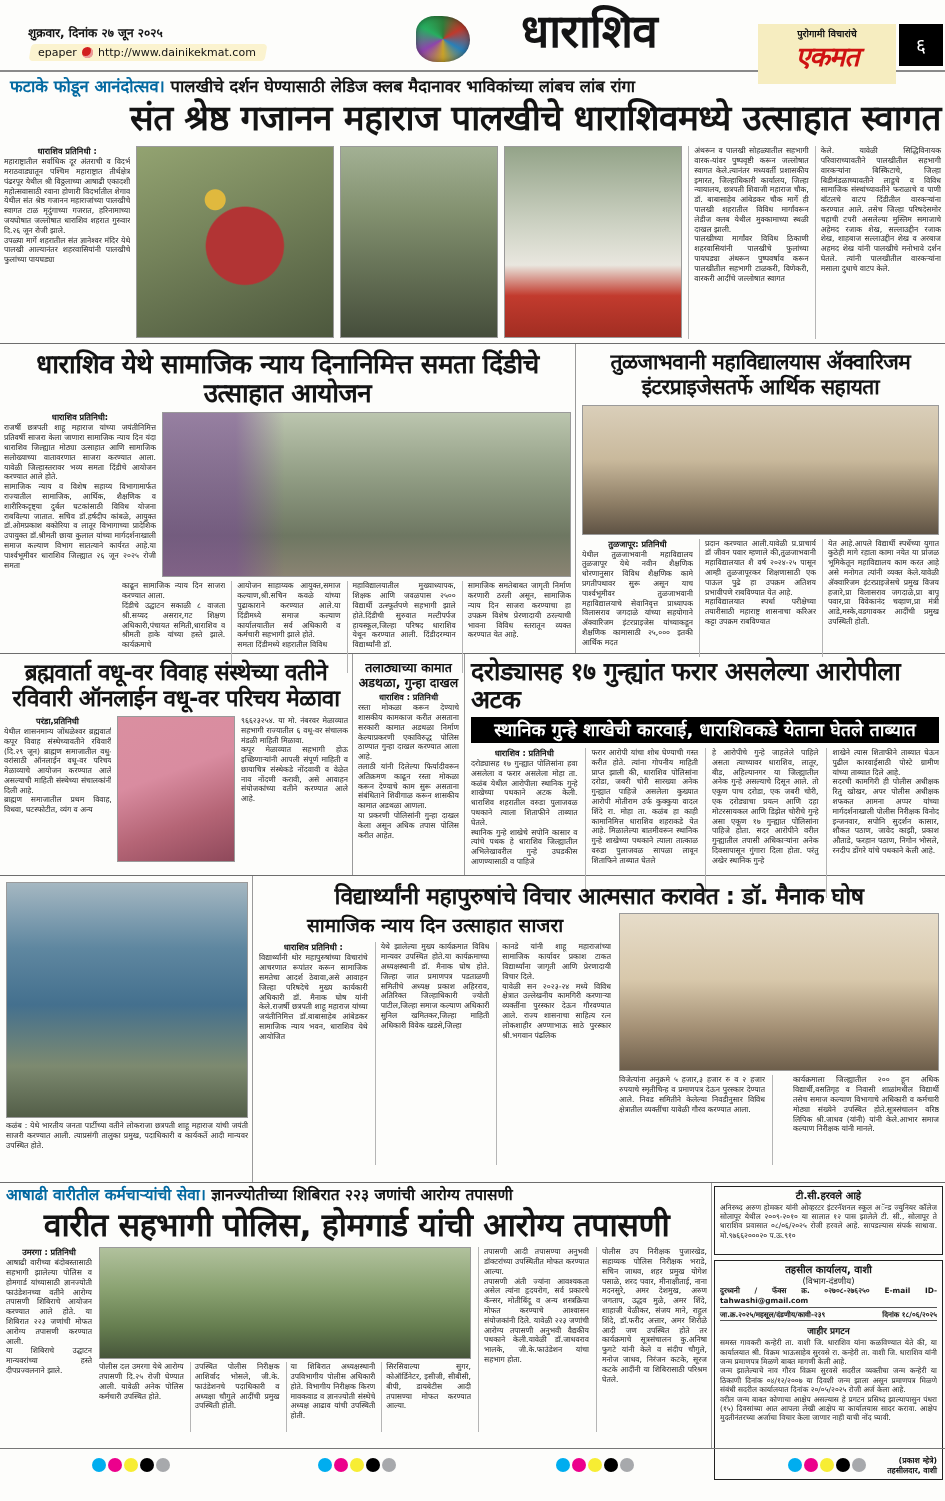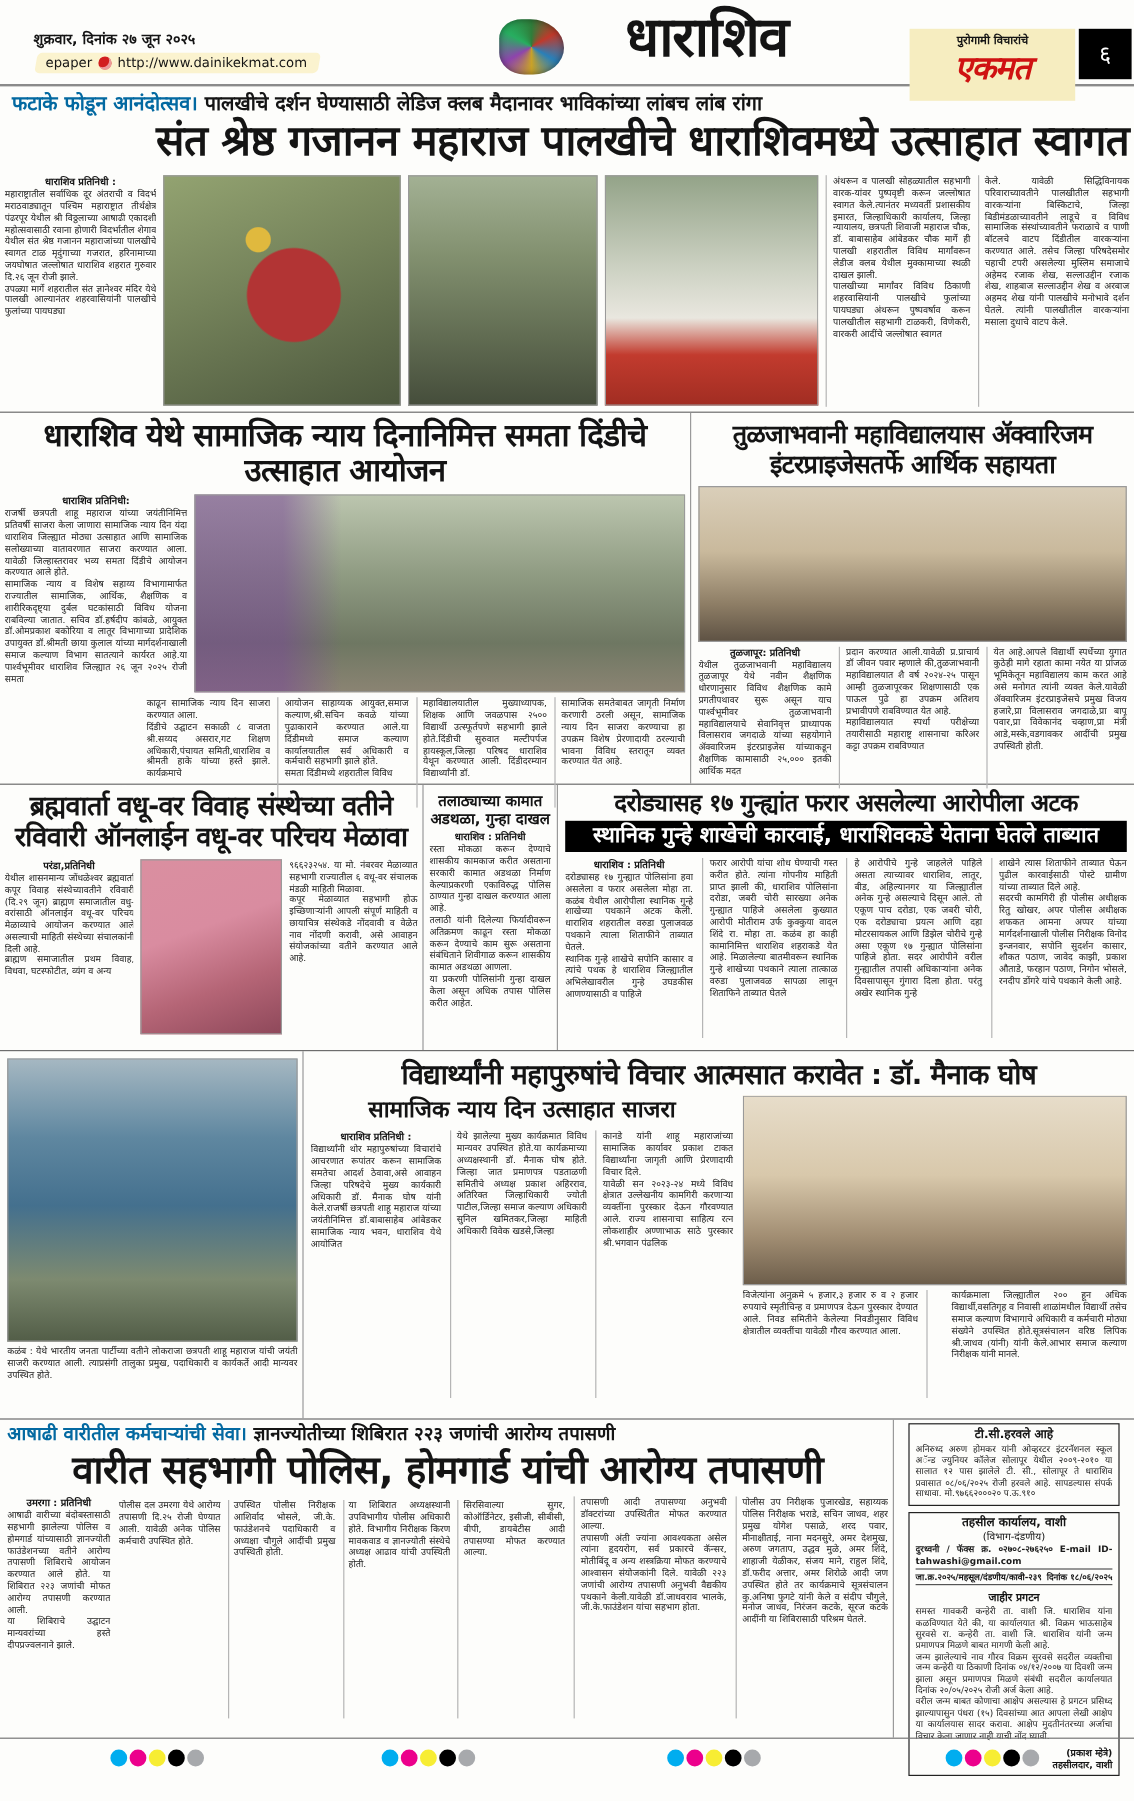--- a/index.html
+++ b/index.html
@@ -64,21 +64,21 @@
   
   .band3{display:flex;height:222px;}
   .art-brahma{width:352px;padding:4px 4px 0;box-sizing:border-box;}
   .h-brahma{text-align:center;font-size:22.5px;line-height:1.15;letter-spacing:-.5px;padding:2px 0 4px;}
   .brahma-row{display:flex;gap:6px;height:148px;}
   .brahma-row .bt{width:108px;}
   .brahma-ph{width:118px;height:146px;background:linear-gradient(160deg,#ecb9c5 0%,#da8fa0 0%,#d98ca0 40%,#b56576 70%,#8e485a 100%);}
   .art-talathi{width:112px;border-left:1px solid #9a9a9a;padding:4px 5px 0;box-sizing:border-box;}
   .h-talathi{text-align:center;font-size:12.5px;line-height:1.2;padding:2px 0 2px;}
   .art-daroda{flex:1;border-left:1px solid #9a9a9a;padding:4px 6px 0;box-sizing:border-box;}
-  .h-daroda{text-align:center;font-size:20px;line-height:1.1;letter-spacing:-.5px;padding:0 0 4px;}
+  .h-daroda{text-align:left;font-size:25px;line-height:1.1;letter-spacing:-.5px;padding:0 0 4px;}
   .daroda-sub{background:#000;color:#fff;text-align:center;font-size:18px;font-weight:bold;padding:3px 2px;line-height:1.1;}
   .daroda-row{display:flex;gap:7px;height:150px;margin-top:5px;}
   .daroda-row .bt{flex:1;}
   
   .band4{display:flex;height:307px;}
   .b4-left{width:252px;padding:6px 4px 0 6px;box-sizing:border-box;}
   .b4-ph{height:236px;background:linear-gradient(180deg,#a6b8c2 0%,#5f87a0 28%,#44708e 52%,#7d8a70 78%,#525d47 100%);}
   .b4-caption{margin-top:3px;}
   .b4-right{flex:1;border-left:1px solid #9a9a9a;padding:4px 6px 0;box-sizing:border-box;}
   .h-vidya{text-align:center;font-size:23px;line-height:1.1;letter-spacing:-.5px;padding:4px 0 2px;}
@@ -91,26 +91,26 @@
   .vidya-ph{height:158px;background:linear-gradient(180deg,#e7ddca 0%,#d8c8ab 42%,#a28e73 74%,#6c5d4a 100%);}
   .vidya-under{display:flex;gap:7px;flex:1;margin-top:4px;}
   .vidya-under .bt{flex:1;}
   
   .band5{display:flex;height:265px;border-bottom:none;}
   .b5-main{flex:1;padding:4px 4px 0 6px;box-sizing:border-box;}
   .b5-kicker{font-size:15.5px;font-weight:bold;line-height:1.15;}
   .h-wari{font-size:32px;font-weight:bold;letter-spacing:-.5px;line-height:1.1;padding:3px 0 4px;text-align:center;}
   .wari-row{display:flex;gap:7px;height:185px;}
   .wari-col0{width:86px;}
-  .wari-mid{width:372px;display:flex;flex-direction:row;flex-shrink:0;}
+  .wari-mid{width:372px;display:flex;flex-direction:column;flex-shrink:0;}
   .wari-ph{height:112px;background:linear-gradient(180deg,#b2c29e 0%,#8aa271 38%,#657d4f 72%,#45543a 100%);}
   .wari-minis{display:flex;gap:6px;flex:1;margin-top:3px;}
   .wari-minis .bt{flex:1;}
   .wari-colA,.wari-colB{flex:1;}
-  .b5-notices{width:201px;border-left:1px solid #9a9a9a;padding:3px 12px 0;box-sizing:border-box;}
+  .b5-notices{width:234px;border-left:1px solid #9a9a9a;padding:3px 2px 0;box-sizing:border-box;}
   .nbox{border:1px solid #222;padding:3px 5px;margin-bottom:5px;box-sizing:border-box;}
   .nbox-title{text-align:center;font-weight:bold;font-size:10px;line-height:1.25;}
   .nbox-sub{text-align:center;font-size:8.5px;line-height:1.2;}
   .nbox .bt{font-size:7.4px;line-height:9.4px;}
   .nbox-refrow{display:flex;justify-content:space-between;font-size:7.2px;font-weight:bold;border-top:1px solid #555;border-bottom:1px solid #555;padding:1px 0;margin:2px 0;}
   .nbox-head2{text-align:center;font-weight:bold;font-size:9px;padding:1px 0;}
   .nbox-sign{text-align:right;font-weight:bold;font-size:7.8px;line-height:10px;padding-top:2px;}
   
   .bottom-strip{height:39px;border-top:1px solid #777;position:relative;}
   .dotgroup{position:absolute;top:9px;display:flex;gap:2px;}
@@ -244,21 +244,21 @@
             </div>
             <div class="bt vr" style="padding-left:5px;">येथे झालेल्या मुख्य कार्यक्रमात विविध मान्यवर उपस्थित होते.या कार्यक्रमाच्या अध्यक्षस्थानी डॉ. मैनाक घोष होते. जिल्हा जात प्रमाणपत्र पडताळणी समितीचे अध्यक्ष प्रकाश अहिरराव, अतिरिक्त जिल्हाधिकारी ज्योती पाटील,जिल्हा समाज कल्याण अधिकारी सुनिल खमितकर,जिल्हा माहिती अधिकारी विवेक खडसे,जिल्हा</div>
             <div class="bt vr" style="padding-left:5px;">कानडे यांनी शाहू महाराजांच्या सामाजिक कार्यावर प्रकाश टाकत विद्यार्थ्यांना जागृती आणि प्रेरणादायी विचार दिले.
 यावेळी सन २०२३-२४ मध्ये विविध क्षेत्रात उल्लेखनीय कामगिरी करणाऱ्या व्यक्तींना पुरस्कार देऊन गौरवण्यात आले. राज्य शासनाचा साहित्य रत्न लोकशाहीर अण्णाभाऊ साठे पुरस्कार श्री.भगवान पंढलिक</div>
           </div>
         </div>
         <div class="vidya-right">
           <div class="photo vidya-ph crowdtex"></div>
           <div class="vidya-under">
             <div class="bt">विजेत्यांना अनुक्रमे ५ हजार,३ हजार रु व २ हजार रुपयाचे स्मृतीचिन्ह व प्रमाणपत्र देऊन पुरस्कार देण्यात आले. निवड समितीने केलेल्या निवडीनुसार विविध क्षेत्रातील व्यक्तींचा यावेळी गौरव करण्यात आला.</div>
-            <div class="bt vr" style="padding-left:20px;font-family:Liberation Serif, serif;">कार्यक्रमाला जिल्ह्यातील २०० हून अधिक विद्यार्थी,वसतिगृह व निवासी शाळांमधील विद्यार्थी तसेच समाज कल्याण विभागाचे अधिकारी व कर्मचारी मोठ्या संख्येने उपस्थित होते.सूत्रसंचालन वरिष्ठ लिपिक श्री.जाधव (यांनी) यांनी केले.आभार समाज कल्याण निरीक्षक यांनी मानले.</div>
+            <div class="bt vr" style="padding-left:20px;">कार्यक्रमाला जिल्ह्यातील २०० हून अधिक विद्यार्थी,वसतिगृह व निवासी शाळांमधील विद्यार्थी तसेच समाज कल्याण विभागाचे अधिकारी व कर्मचारी मोठ्या संख्येने उपस्थित होते.सूत्रसंचालन वरिष्ठ लिपिक श्री.जाधव (यांनी) यांनी केले.आभार समाज कल्याण निरीक्षक यांनी मानले.</div>
           </div>
         </div>
       </div>
     </div>
   </div>
 
   <div class="band band5">
     <div class="b5-main">
       <div class="b5-kicker"><span class="red">आषाढी वारीतील कर्मचाऱ्यांची सेवा। </span><span>ज्ञानज्योतीच्या शिबिरात २२३ जणांची आरोग्य तपासणी</span></div>
       <h2 class="h-wari">वारीत सहभागी पोलिस, होमगार्ड यांची आरोग्य तपासणी</h2>

